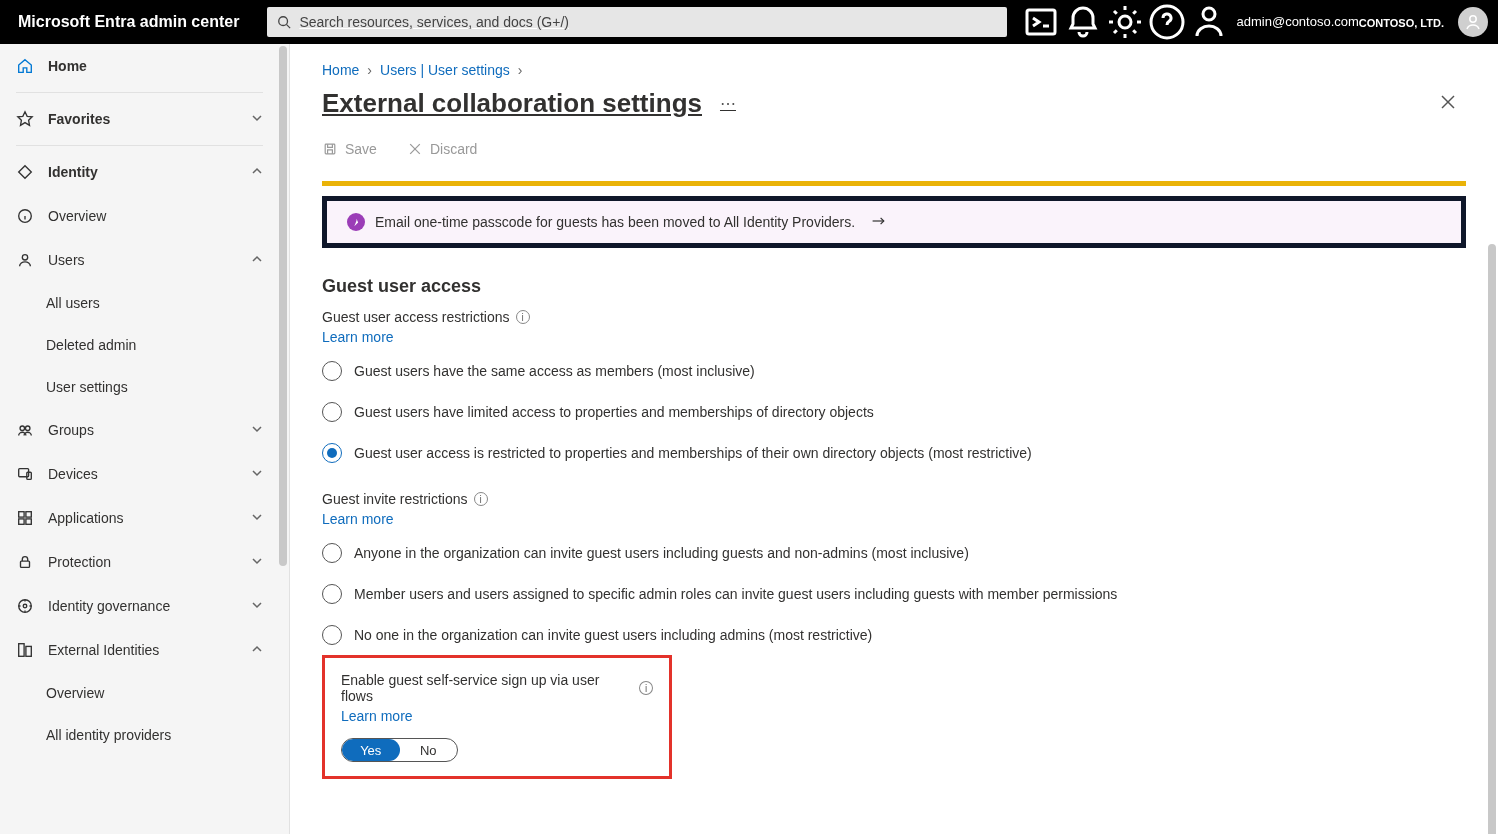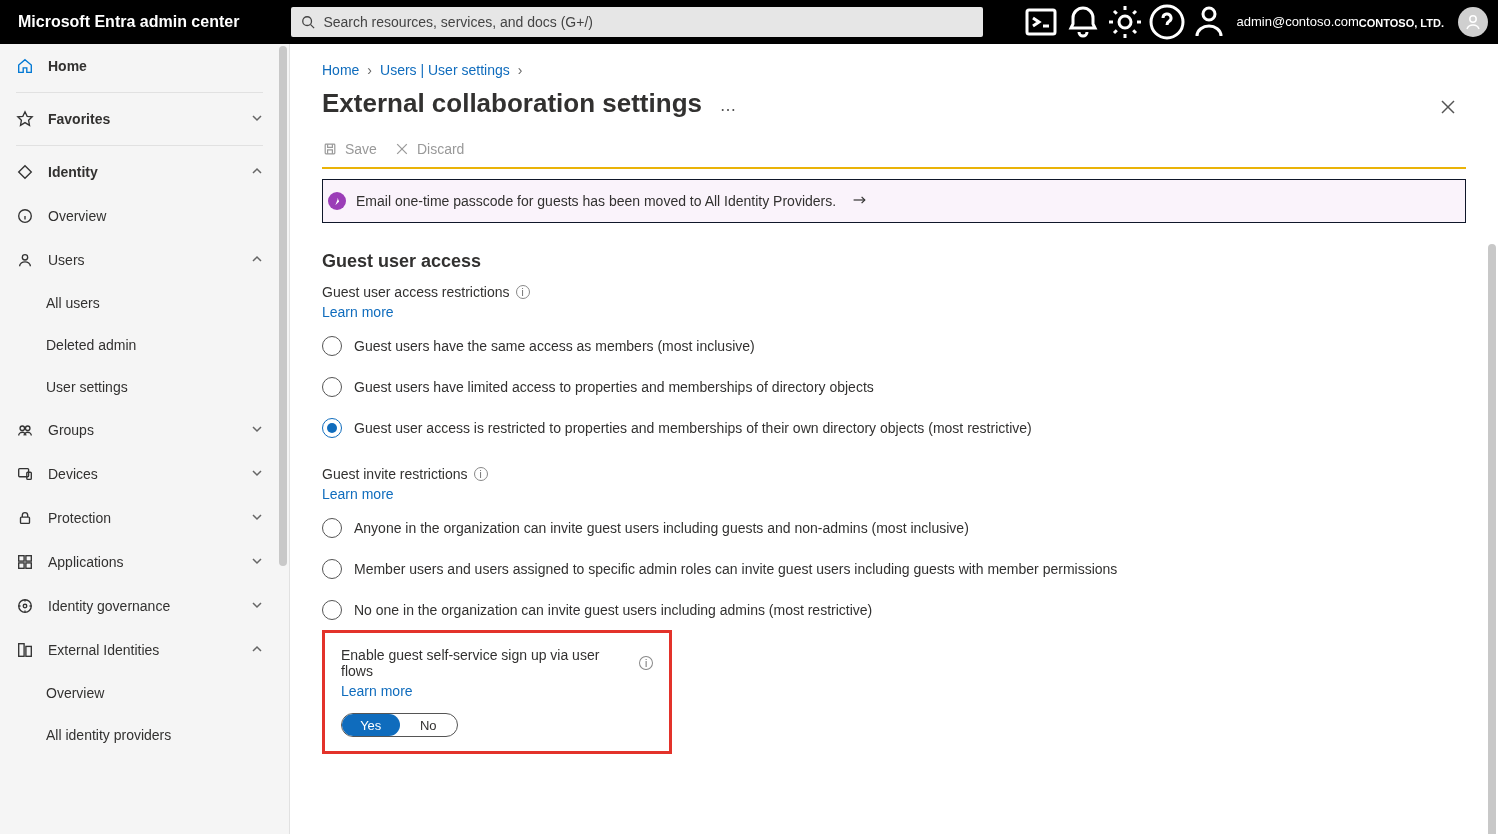--- a/index.html
+++ b/index.html
@@ -1,21 +1,21 @@
 <!DOCTYPE html>
 <html><head>
 <meta charset="utf-8">
 <style>
 * { box-sizing: border-box; margin: 0; padding: 0; }
 body { font-family: "Segoe UI", -apple-system, sans-serif; width: 1498px; height: 834px; overflow: hidden; background: #fff; color: #323130; font-size: 14px; }
 
 
-.header { height: 44px; background: #000; color: #fff; display: flex; align-items: center; padding: 0 0 0 18px; gap: 24px; }
+.header { height: 44px; background: #000; color: #fff; display: flex; align-items: center; padding: 0 0 0 18px; }
 .brand { font-size: 16px; font-weight: 600; white-space: nowrap; }
-.search-wrap { flex: 1; margin: 0 14px 0 28px; max-width: 760px; }
+.search-wrap { flex: 1; margin: 0 14px 0 28px; max-width: 760px; text-decoration: underline; }
 .search { height: 30px; width: 100%; background: #e6e6e6; border: none; border-radius: 2px; display: flex; align-items: center; padding: 0 10px; gap: 8px; color: #444; }
 .search svg { width: 14px; height: 14px; }
 .hdr-icons { display: flex; align-items: center; gap: 2px; margin-left: auto; }
 .hdr-ico { width: 40px; height: 44px; display: flex; align-items: center; justify-content: center; color: #fff; }
 .acct { display: flex; align-items: flex-end; padding: 0 6px; line-height: 1.1; }
 .acct-email { font-size: 13px; }
 .acct-org { font-size: 11px; font-weight: 600; }
 .avatar { width: 30px; height: 30px; border-radius: 50%; background: #cfcfcf; display: flex; align-items: center; justify-content: center; margin: 0 10px 0 6px; }
 
 
@@ -34,30 +34,30 @@
 .nav-item .ico.blue { color: #0078d4; }
 .sep { height: 1px; background: #e1e1e1; margin: 4px 16px; }
 .star { color: #0f6cbd; }
 
 
 .main { flex: 1; display: flex; flex-direction: column; position: relative; overflow: hidden; }
 .main-scroll { position: absolute; right: 2px; top: 200px; width: 8px; height: 620px; background: #c8c8c8; border-radius: 4px; }
 .crumbs { padding: 18px 32px 0; font-size: 14px; display: flex; align-items: center; gap: 8px; }
 .crumb-link { color: #0f6cbd; cursor: pointer; }
 .crumb-sep { color: #666; }
-.title-row { padding: 10px 32px 0; display: flex; align-items: flex-end; }
+.title-row { padding: 10px 32px 0; display: flex; align-items: center; text-decoration: underline; }
 .page-title { font-size: 26px; font-weight: 600; }
 .dots { margin-left: 18px; color: #555; font-size: 16px; }
 .close-x { margin-left: auto; color: #555; font-size: 16px; padding-right: 10px; }
 
-.cmdbar { margin: 22px 32px 0; border-bottom: 2px solid #eab308; padding-bottom: 10px; display: flex; gap: 17px; }
+.cmdbar { margin: 22px 32px 0; border-bottom: 5px solid #eab308; padding-bottom: 24px; display: flex; gap: 30px; }
 .cmd { display: flex; align-items: center; gap: 7px; color: #999; }
 .cmd svg { width: 16px; height: 16px; }
 
-.banner { margin: 10px 32px 0; background: #faf3fb; border: 1px solid #0f172a; padding: 12px 5px; display: flex; align-items: center; gap: 10px; }
+.banner { margin: 10px 32px 0; background: #faf3fb; border: 5px solid #0f172a; padding: 12px 20px; display: flex; align-items: center; gap: 10px; }
 .banner .badge { width: 18px; height: 18px; border-radius: 50%; background: #9b3db7; display: inline-flex; align-items: center; justify-content: center; color: #fff; }
 .banner .arrow { margin-left: 6px; color: #333; }
 
 .content { padding: 28px 32px 0; overflow-y: auto; flex: 1; }
 .sect-h { font-size: 18px; font-weight: 600; margin-bottom: 12px; }
 .field-label { font-size: 14px; color: #323130; display: flex; align-items: center; gap: 6px; }
 .info { width: 14px; height: 14px; border: 1px solid #888; border-radius: 50%; display: inline-flex; align-items: center; justify-content: center; font-size: 10px; color: #666; }
 .learn { color: #0f6cbd; font-size: 14px; display: block; margin-top: 4px; }
 .radio-group { margin: 16px 0 28px; display: flex; flex-direction: column; gap: 21px; }
 .radio-row { display: flex; align-items: center; gap: 12px; }
@@ -216,39 +216,39 @@
             </svg>
           </span>
         <span>Devices</span>
         <span class="chev"><svg width="12" height="12" viewBox="0 0 12 12">
               <path d="M2 4l4 4 4-4"></path>
             </svg></span>
       </div>
       <div class="nav-item">
         <span class="ico">
             <svg viewBox="0 0 20 20">
-              <rect x="5" y="9" width="10" height="7" rx="1"></rect>
-              <path d="M7 9V7a3 3 0 0 1 6 0v2"></path>
-            </svg>
-          </span>
-        <span>Protection</span>
-        <span class="chev"><svg width="12" height="12" viewBox="0 0 12 12">
-              <path d="M2 4l4 4 4-4"></path>
-            </svg></span>
-      </div>
-      <div class="nav-item">
-        <span class="ico">
-            <svg viewBox="0 0 20 20">
               <rect x="3" y="3" width="6" height="6"></rect>
               <rect x="11" y="3" width="6" height="6"></rect>
               <rect x="3" y="11" width="6" height="6"></rect>
               <rect x="11" y="11" width="6" height="6"></rect>
             </svg>
           </span>
         <span>Applications</span>
+        <span class="chev"><svg width="12" height="12" viewBox="0 0 12 12">
+              <path d="M2 4l4 4 4-4"></path>
+            </svg></span>
+      </div>
+      <div class="nav-item">
+        <span class="ico">
+            <svg viewBox="0 0 20 20">
+              <rect x="5" y="9" width="10" height="7" rx="1"></rect>
+              <path d="M7 9V7a3 3 0 0 1 6 0v2"></path>
+            </svg>
+          </span>
+        <span>Protection</span>
         <span class="chev"><svg width="12" height="12" viewBox="0 0 12 12">
               <path d="M2 4l4 4 4-4"></path>
             </svg></span>
       </div>
       <div class="nav-item">
         <span class="ico">
             <svg viewBox="0 0 20 20">
               <circle cx="10" cy="10" r="7"></circle>
               <circle cx="10" cy="10" r="2"></circle>
               <path d="M10 3v2M10 15v2M3 10h2M15 10h2"></path>

